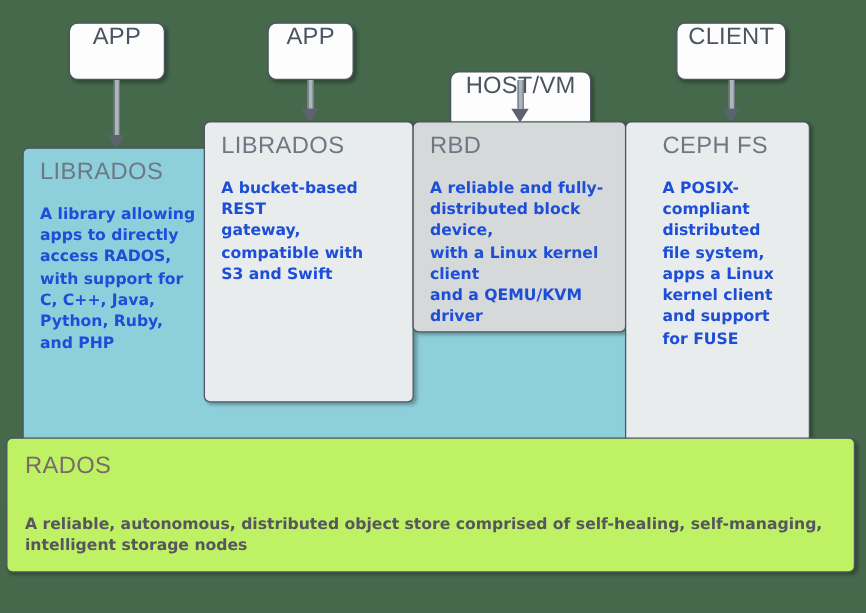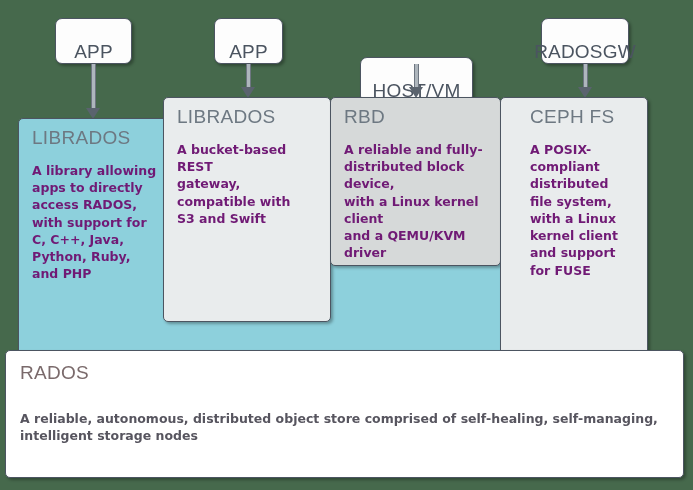--- a/index.html
+++ b/index.html
@@ -20,21 +20,21 @@
   }
 
   
   .client-box {
     position: absolute;
     background: #fdfdfd;
     border: 1.6px solid #4c5561;
     border-radius: 7px;
     box-sizing: border-box;
     display: flex;
-    align-items: flex-end;
+    align-items: flex-start;
     justify-content: center;
     box-shadow: 2px 2px 3px rgba(0,0,0,0.30);
   }
   .client-box span {
     font-size: 19px;
     color: #4b5460;
     letter-spacing: 0.2px;
     font-family: "Liberation Sans", sans-serif;
     white-space: nowrap;
   }
@@ -80,21 +80,21 @@
     color: #6d7882;
     font-family: "Liberation Sans", sans-serif;
     letter-spacing: 0.3px;
     line-height: 1.1;
     margin: 0 0 13px 0;
     white-space: nowrap;
   }
   .layer .desc {
     font-size: 12.5px;
     font-weight: bold;
-    color: #701a75;
+    color: #1d4ed8;
     font-family: "DejaVu Sans", sans-serif;
     line-height: 1.38;
     white-space: pre-line;
     margin: 0;
   }
 
   
   #librados {
     left: 18px;  top: 118px;
     width: 483px; height: 254px;
@@ -115,22 +115,22 @@
   }
   #cephfs {
     left: 500px; top: 97px;
     width: 148px; height: 275px;
     background: #e9eced;
     z-index: 3;
     padding-left: 29px;
   }
   #rados {
     left: 5px;  top: 350px;
-    width: 679px; height: 128px;
-    background: #ffffff;
+    width: 679px; height: 108px;
+    background: #bef264;
     z-index: 4;
     padding: 12px 14px;
   }
   #rados .title {
     color: #7a6a6b;
     margin-bottom: 26px;
   }
   #rados .desc {
     color: #57555f;
     font-size: 12.5px;
@@ -147,21 +147,21 @@
 
   <div class="client-box" style="left:214px; top:18px; width:69px; height:46px;">
     <span>APP</span>
   </div>
 
   <div class="client-box" style="left:360px; top:18px; width:113px; height:46px;margin-top:39px;">
     <span>HOST/VM</span>
   </div>
 
   <div class="client-box" style="left:541px; top:18px; width:88px; height:46px;">
-    <span>RADOSGW</span>
+    <span>CLIENT</span>
   </div>
 
   <div class="arrow" style="left:93px; top:64px;">
     <div class="shaft" style="height:44px;"></div>
     <div class="head" style="top:44px;"></div>
   </div>
 
   <div class="arrow" style="left:248px; top:64px;">
     <div class="shaft" style="height:23px;"></div>
     <div class="head" style="top:23px;"></div>
@@ -200,21 +200,21 @@
     <div class="desc">A reliable and fully-
 distributed block device,
 with a Linux kernel client
 and a QEMU/KVM driver</div>
   </div>
 
   <div class="layer" id="cephfs">
     <div class="title">CEPH FS</div>
     <div class="desc">A POSIX-compliant
 distributed file system,
-with a Linux kernel client
+apps a Linux kernel client
 and support for FUSE</div>
   </div>
 
   <div class="layer" id="rados">
     <div class="title">RADOS</div>
     <div class="desc">A reliable, autonomous, distributed object store comprised of self-healing, self-managing, intelligent storage nodes</div>
   </div>
 
 </div>
 

